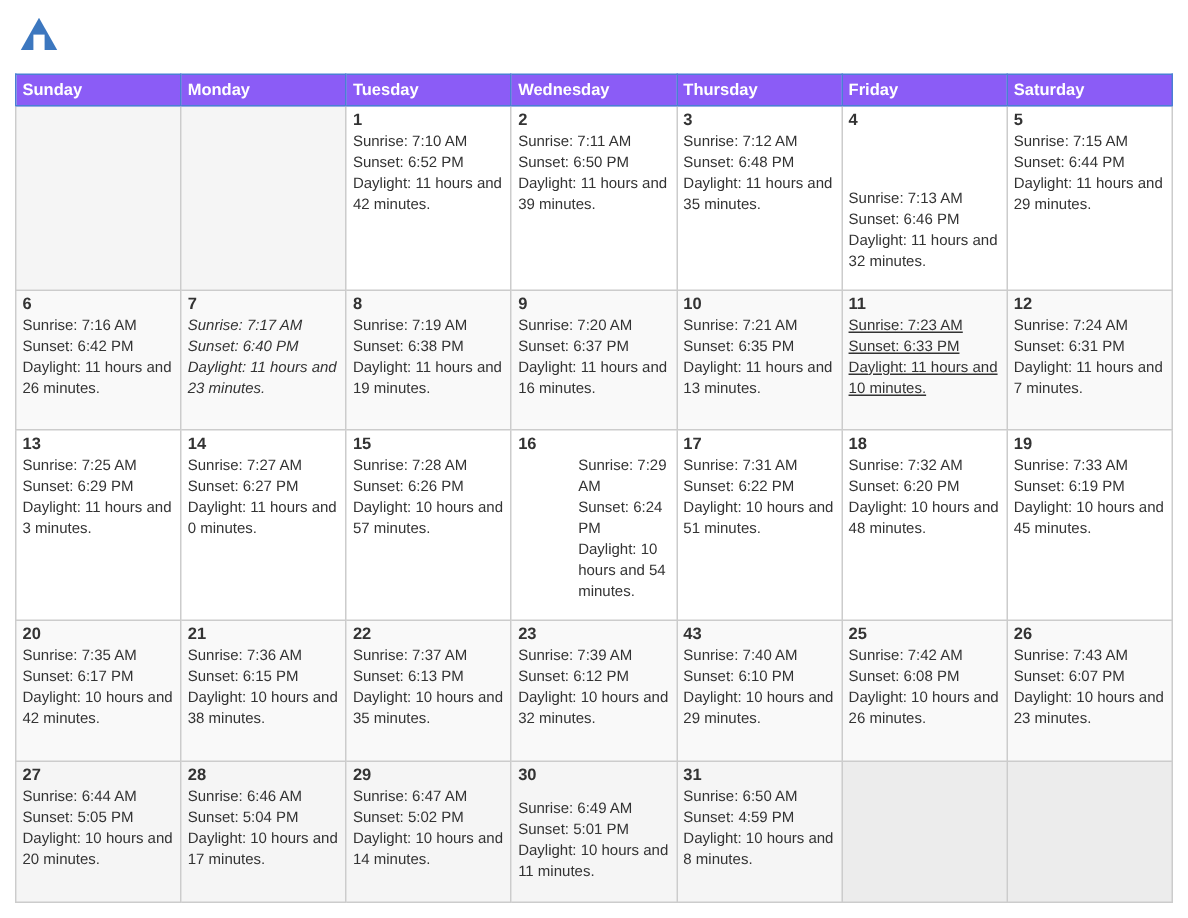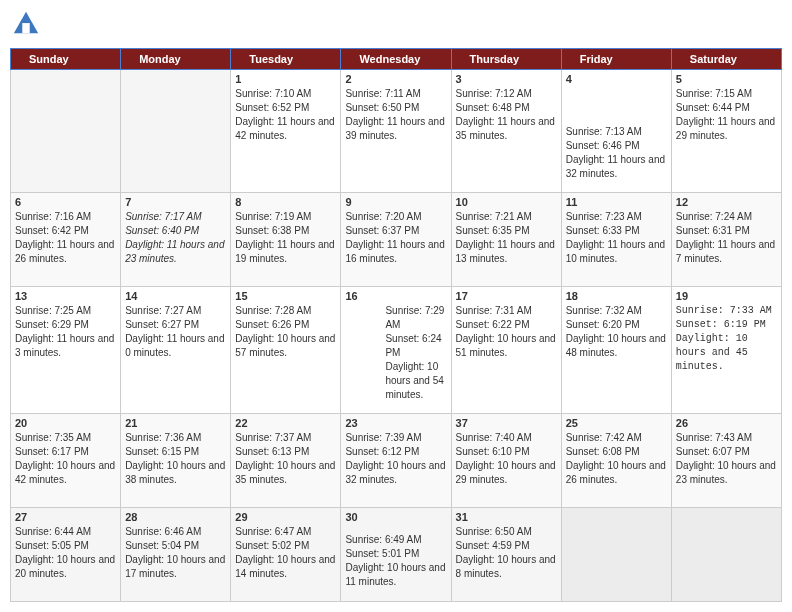--- a/index.html
+++ b/index.html
@@ -48,25 +48,25 @@
       color: #444;
     }
     .calendar {
       flex: 1;
       border: 1px solid #ccc;
       border-collapse: collapse;
       width: 100%;
       table-layout: fixed;
     }
     .calendar th {
-      background: #7f1d1d;
+      background: #8b5cf6;
       color: #fff;
       font-size: 11px;
       font-weight: bold;
-      padding: 4px 18px;
+      padding: 4px 4px;
       text-align: left;
       border: 1px solid #4a7fd4;
     }
     .calendar td {
       border: 1px solid #ccc;
       vertical-align: top;
       padding: 3px 4px;
       font-size: 9.5px;
       color: #333;
       background: #fff;
@@ -188,21 +188,21 @@
 Daylight: 11 hours and 16 minutes.</div>
           </td>
           <td>
             <div class="day-num">10</div>
             <div class="day-info" style="white-space: pre-line;">Sunrise: 7:21 AM
 Sunset: 6:35 PM
 Daylight: 11 hours and 13 minutes.</div>
           </td>
           <td>
             <div class="day-num">11</div>
-            <div class="day-info" style="white-space: pre-line;">Sunrise: 7:23 AM
+            <div class="day-info" style="white-space: pre-line; text-decoration: underline;">Sunrise: 7:23 AM
 Sunset: 6:33 PM
 Daylight: 11 hours and 10 minutes.</div>
           </td>
           <td>
             <div class="day-num">12</div>
             <div class="day-info" style="white-space: pre-line;">Sunrise: 7:24 AM
 Sunset: 6:31 PM
 Daylight: 11 hours and 7 minutes.</div>
           </td>
         </tr>
@@ -238,21 +238,21 @@
 Daylight: 10 hours and 51 minutes.</div>
           </td>
           <td>
             <div class="day-num">18</div>
             <div class="day-info" style="white-space: pre-line;">Sunrise: 7:32 AM
 Sunset: 6:20 PM
 Daylight: 10 hours and 48 minutes.</div>
           </td>
           <td>
             <div class="day-num">19</div>
-            <div class="day-info" style="white-space: pre-line; font-family: Liberation Mono, monospace;">Sunrise: 7:33 AM
+            <div class="day-info" style="white-space: pre-line;">Sunrise: 7:33 AM
 Sunset: 6:19 PM
 Daylight: 10 hours and 45 minutes.</div>
           </td>
         </tr>
         <tr class="row-even">
           <td>
             <div class="day-num">20</div>
             <div class="day-info" style="white-space: pre-line;">Sunrise: 7:35 AM
 Sunset: 6:17 PM
 Daylight: 10 hours and 42 minutes.</div>
@@ -269,21 +269,21 @@
 Sunset: 6:13 PM
 Daylight: 10 hours and 35 minutes.</div>
           </td>
           <td>
             <div class="day-num">23</div>
             <div class="day-info" style="white-space: pre-line;">Sunrise: 7:39 AM
 Sunset: 6:12 PM
 Daylight: 10 hours and 32 minutes.</div>
           </td>
           <td>
-            <div class="day-num">37</div>
+            <div class="day-num">43</div>
             <div class="day-info" style="white-space: pre-line;">Sunrise: 7:40 AM
 Sunset: 6:10 PM
 Daylight: 10 hours and 29 minutes.</div>
           </td>
           <td>
             <div class="day-num">25</div>
             <div class="day-info" style="white-space: pre-line;">Sunrise: 7:42 AM
 Sunset: 6:08 PM
 Daylight: 10 hours and 26 minutes.</div>
           </td>

